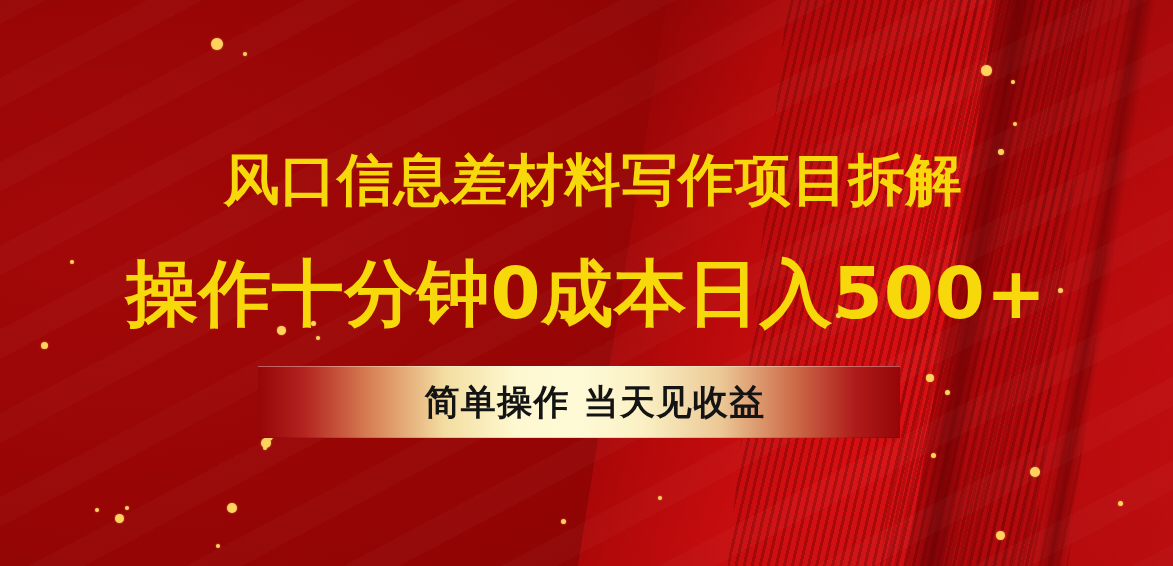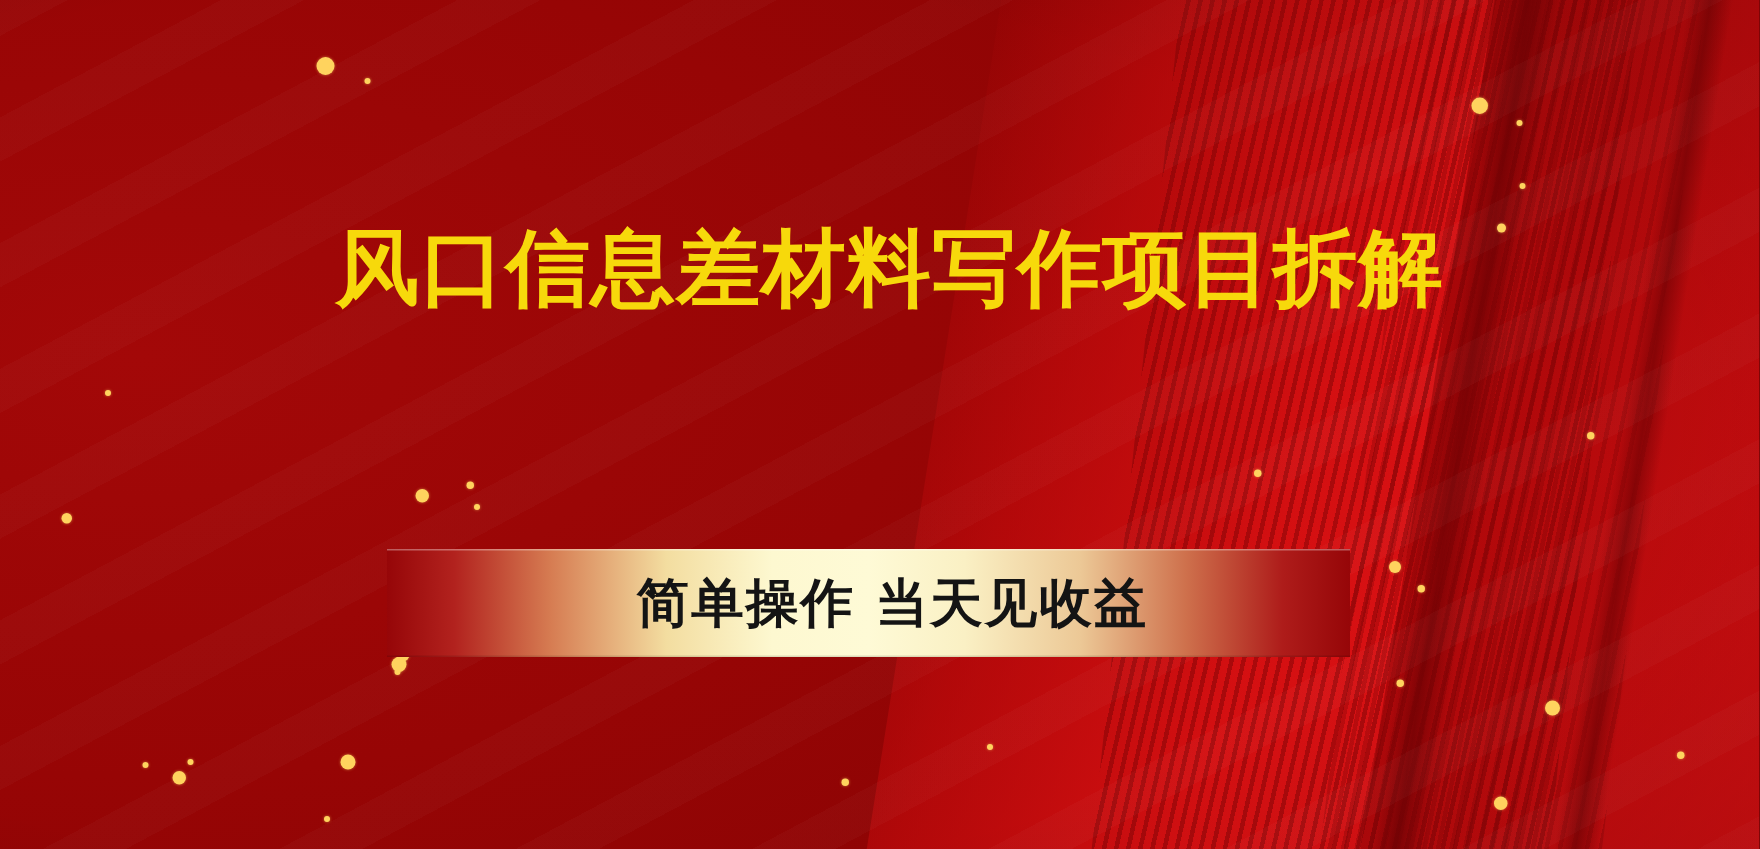--- a/index.html
+++ b/index.html
@@ -240,18 +240,19 @@
       <div class="dot" style="left: 125px; top: 506px; width: 4px; height: 4px;"></div>
       <div class="dot" style="left: 227px; top: 503px; width: 10px; height: 10px;"></div>
       <div class="dot" style="left: 216px; top: 544px; width: 4px; height: 4px;"></div>
       <div class="dot" style="left: 261px; top: 438px; width: 10px; height: 10px;"></div>
       <div class="dot" style="left: 560.5px; top: 518.5px; width: 5px; height: 5px;"></div>
       <div class="dot" style="left: 658px; top: 496px; width: 4px; height: 4px;"></div>
     </div>
 
   <div class="line" id="headline-1">风口信息差材料写作项目拆解</div>
 
+  <div class="line" id="headline-2">操作十分钟0成本日入500+</div>
 
   <div id="subtitle-band">
     <span id="subtitle-text">简单操作 当天见收益</span>
   </div>
 
 </div>
 
 </body></html>

